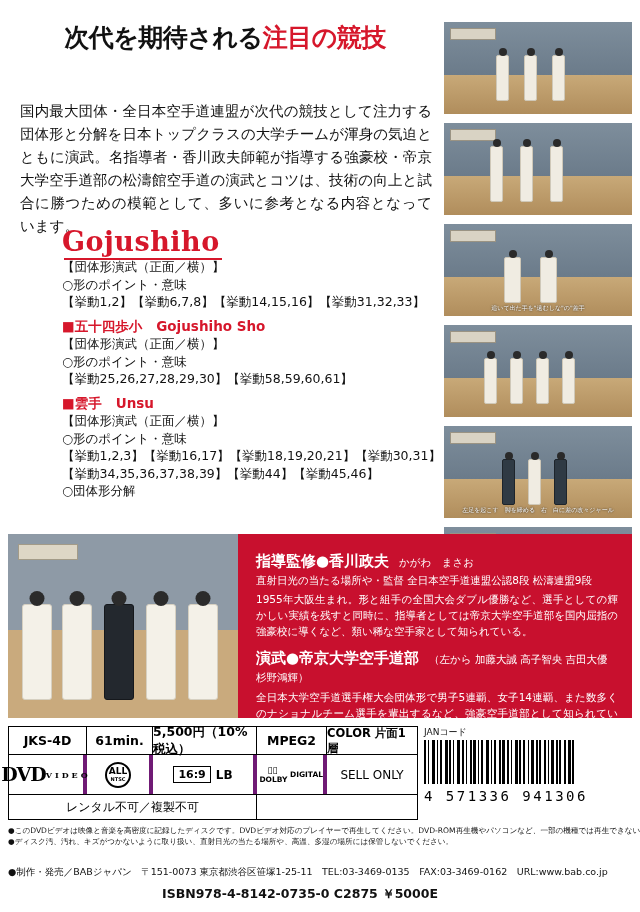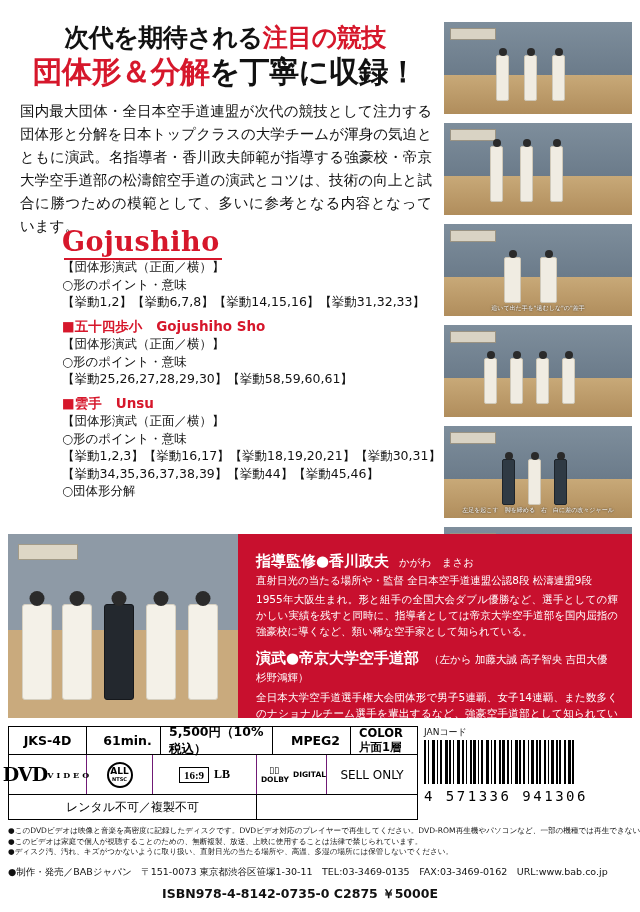--- a/index.html
+++ b/index.html
@@ -133,53 +133,53 @@
   .rp-body { font-size: 10.5px; line-height: 16px; margin-top: 3px; text-align: justify; }
   .rp-block2 { margin-top: 10px; }
 
   
   .spec {
     position: absolute; left: 8px; top: 726px; width: 410px; height: 94px;
     border: 1px solid #000;
   }
   .spec-row1 {
     display: flex; height: 28px; border-bottom: 1px solid #000;
-    font-size: 12.5px; font-weight: bold; gap: 8px;
+    font-size: 12.5px; font-weight: bold;
   }
   .spec-row1 > div {
     height: 100%; display: flex; align-items: center; justify-content: center;
     border-right: 1px solid #000;
   }
   .spec-row1 > div:last-child { border-right: none; }
   .s1 { width: 78px; }
   .s2 { width: 66px; }
   .s3 { width: 104px; }
   .s4 { width: 70px; }
   .s5 { flex: 1; font-size: 11.5px; }
 
   .spec-row2 { display: flex; height: 40px; border-bottom: 1px solid #000; }
   .spec-row2 > div {
     display: flex; align-items: center; justify-content: center;
-    border-right: 1px solid #701a75; height: 100%;
+    border-right: 4px solid #701a75; height: 100%;
   }
   .spec-row2 > div:last-child { border-right: none; }
   .dvdlogo { width: 78px; font-weight: bold; font-family:"DejaVu Serif", serif;}
   .dvdlogo .dvd {
     font-size: 19px; letter-spacing: -1px; line-height: 15px; display:block; text-align:center;
   }
   .dvdlogo .video { font-size: 8px; letter-spacing: 3px; display:block; text-align:center; }
   .allbox { width: 66px; }
   .allcircle {
     width: 26px; height: 26px; border-radius: 50%;
     border: 2px solid #000; display:flex; flex-direction:column;
     align-items:center; justify-content:center; line-height:8px;
   }
   .allcircle .a { font-size: 9px; font-weight: bold; }
   .allcircle .n { font-size: 5px; font-weight: bold; }
-  .ratio { width: 104px; font-size: 12px; font-weight: bold; font-family: Liberation Serif, serif; }
+  .ratio { width: 104px; font-size: 12px; font-weight: bold; }
   .ratio .box { border: 1px solid #000; padding: 1px 4px; margin-right: 5px; font-size: 11px;}
   .dolby { width: 70px; font-size: 7.5px; font-weight: bold; text-align: center; line-height: 9px;}
   .dolby .bar { display:inline-block; margin-right:2px; font-size:9px;}
   .sellonly { flex: 1; font-weight: normal; font-size: 12px; }
 
   .spec-row3 { display: flex; height: 24px; align-items: center; }
   .rental { width: 248px; text-align: center; font-size: 12px; border-right: 1px solid #000; height:100%; display:flex; align-items:center; justify-content:center;}
   .blank { flex: 1; }
 
   
@@ -214,21 +214,20 @@
     font-family: "DejaVu Sans", sans-serif;
   }
 </style>
 </head>
 <body>
 
 <div class="page">
 
   <div class="headline">
     <div class="l1"><span>次代を期待される</span><span class="hl-red">注目の競技</span></div>
-    <div class="l2"><span class="hl-red">団体形＆分解</span><span>を丁寧に収録！</span></div>
   </div>
 
   <div class="lede">国内最大団体・全日本空手道連盟が次代の競技として注力する団体形と分解を日本トップクラスの大学チームが渾身の気迫とともに演武。名指導者・香川政夫師範が指導する強豪校・帝京大学空手道部の松濤館空手道の演武とコツは、技術の向上と試合に勝つための模範として、多いに参考となる内容となっています。</div>
 
   <div class="contents-title">Gojushiho</div>
   <div class="contents">
 
     <div class="c-line">【団体形演武（正面／横）】</div>
     <div class="c-line">○形のポイント・意味</div>
     <div class="c-line">【挙動1,2】【挙動6,7,8】【挙動14,15,16】【挙動31,32,33】</div>
@@ -449,20 +448,19 @@
         <i style="width:2px;background:#fff"></i>
         <i style="width:3px"></i>
         <i style="width:1px;background:#fff"></i>
       <i style="width:2px"></i>
     </div>
   </div>
   <div class="barnum">4 571336 941306</div>
 
   <div class="notes">
     <div>●このDVDビデオは映像と音楽を高密度に記録したディスクです。DVDビデオ対応のプレイヤーで再生してください。DVD-ROM再生機やパソコンなど、一部の機種では再生できない場合があります。</div>
-    <div>●このビデオは家庭で個人が視聴することのための、無断複製、放送、上映に使用することは法律で禁じられています。</div>
     <div>●ディスク汚、汚れ、キズがつかないように取り扱い、直射日光の当たる場所や、高温、多湿の場所には保管しないでください。</div>
   </div>
 
-  <div class="pub">●制作・発売／BABジャパン　〒151-0073 東京都渋谷区笹塚1-30-11　TEL:03-3469-0135　FAX:03-3469-0162　URL:www.bab.co.jp</div>
+  <div class="pub">●制作・発売／BABジャパン　〒151-0073 東京都渋谷区笹塚1-25-11　TEL:03-3469-0135　FAX:03-3469-0162　URL:www.bab.co.jp</div>
   <div class="isbn">ISBN978-4-8142-0735-0 C2875 ￥5000E</div>
 
 </div>
 
 </body></html>

